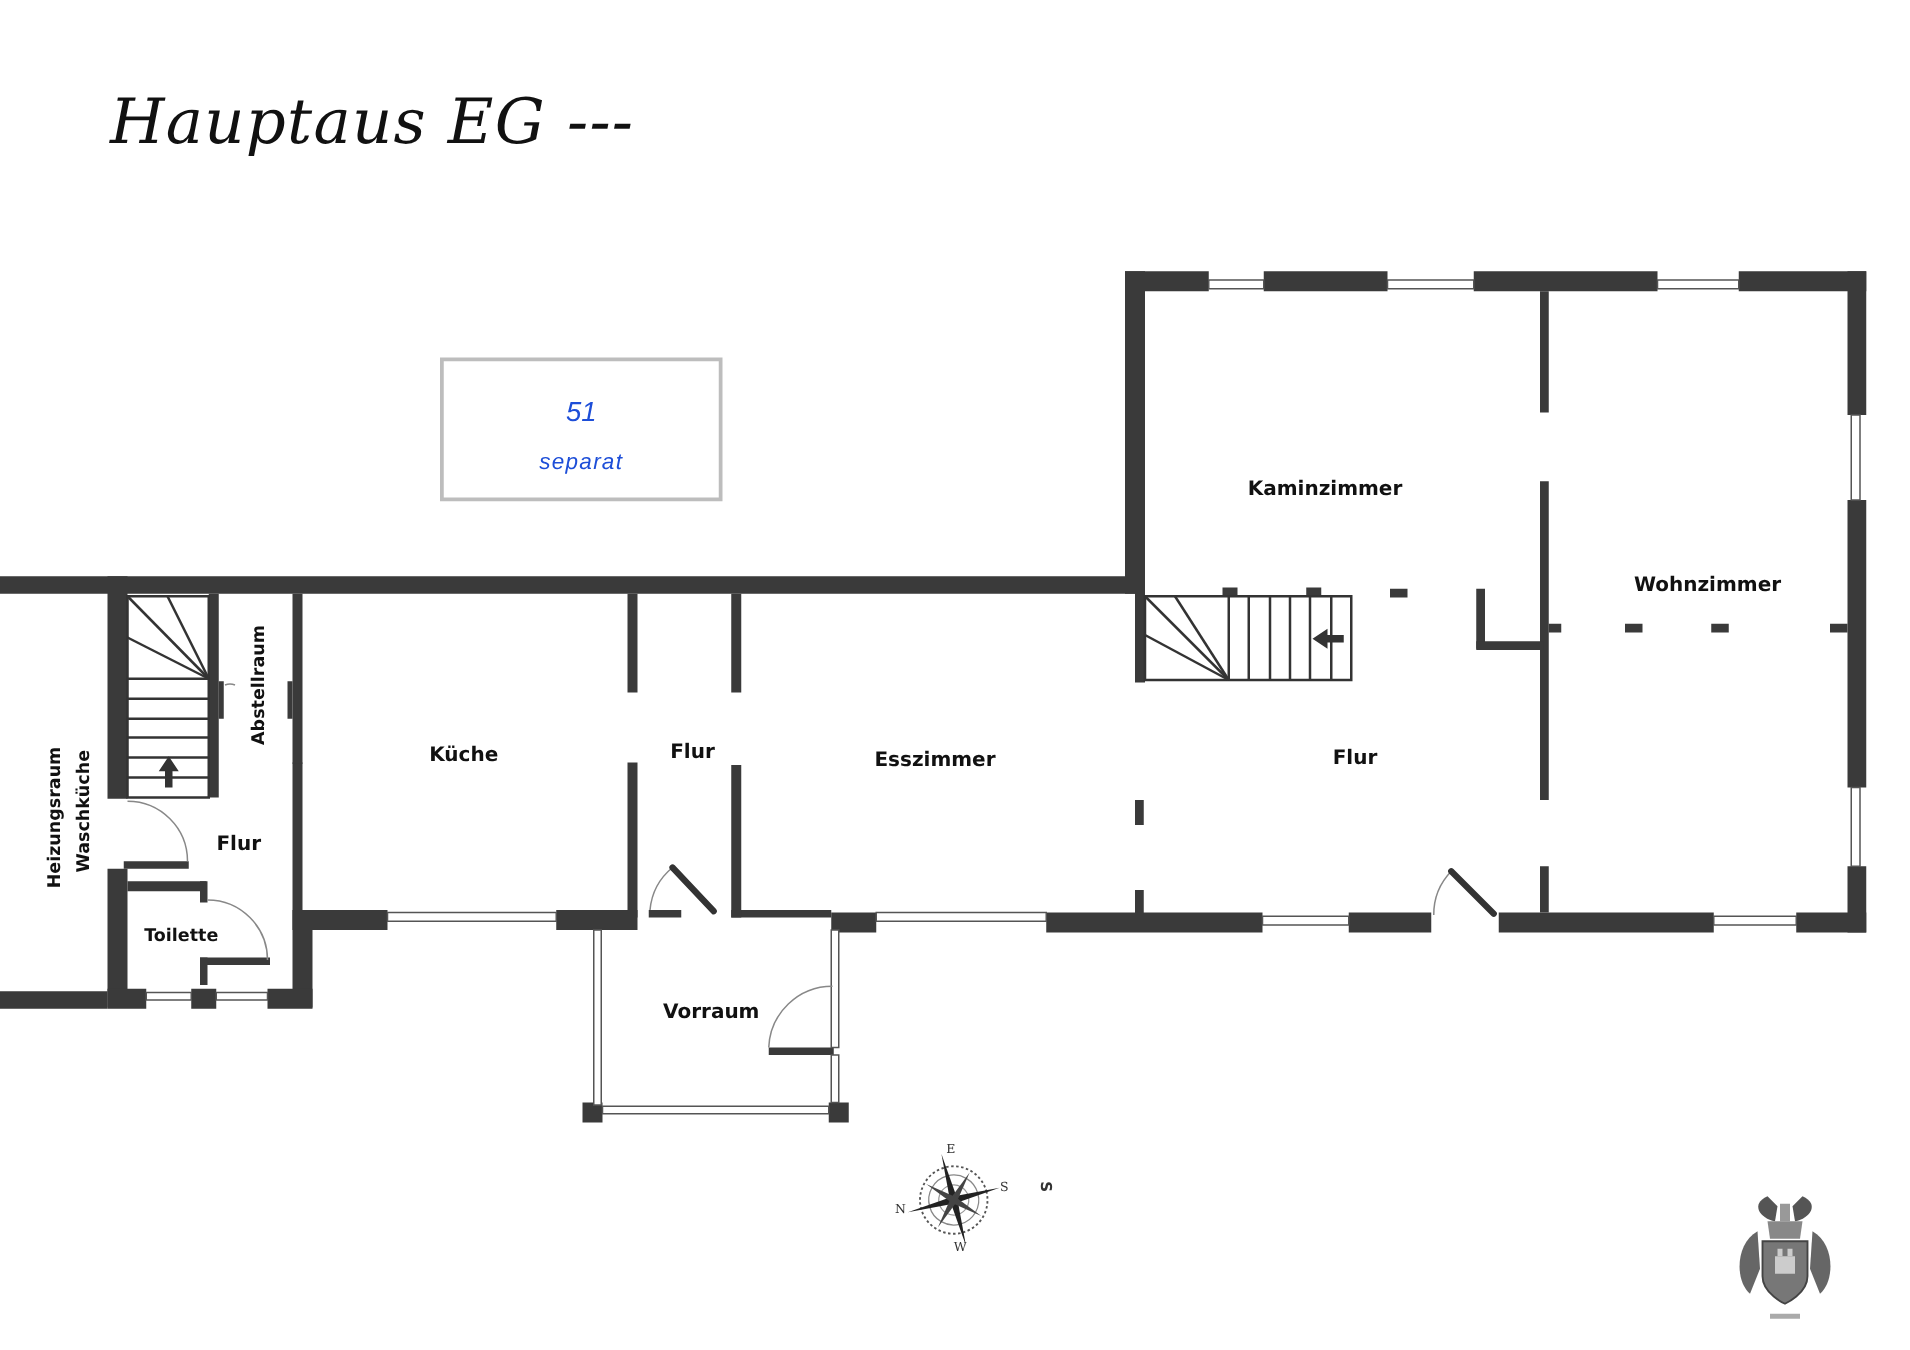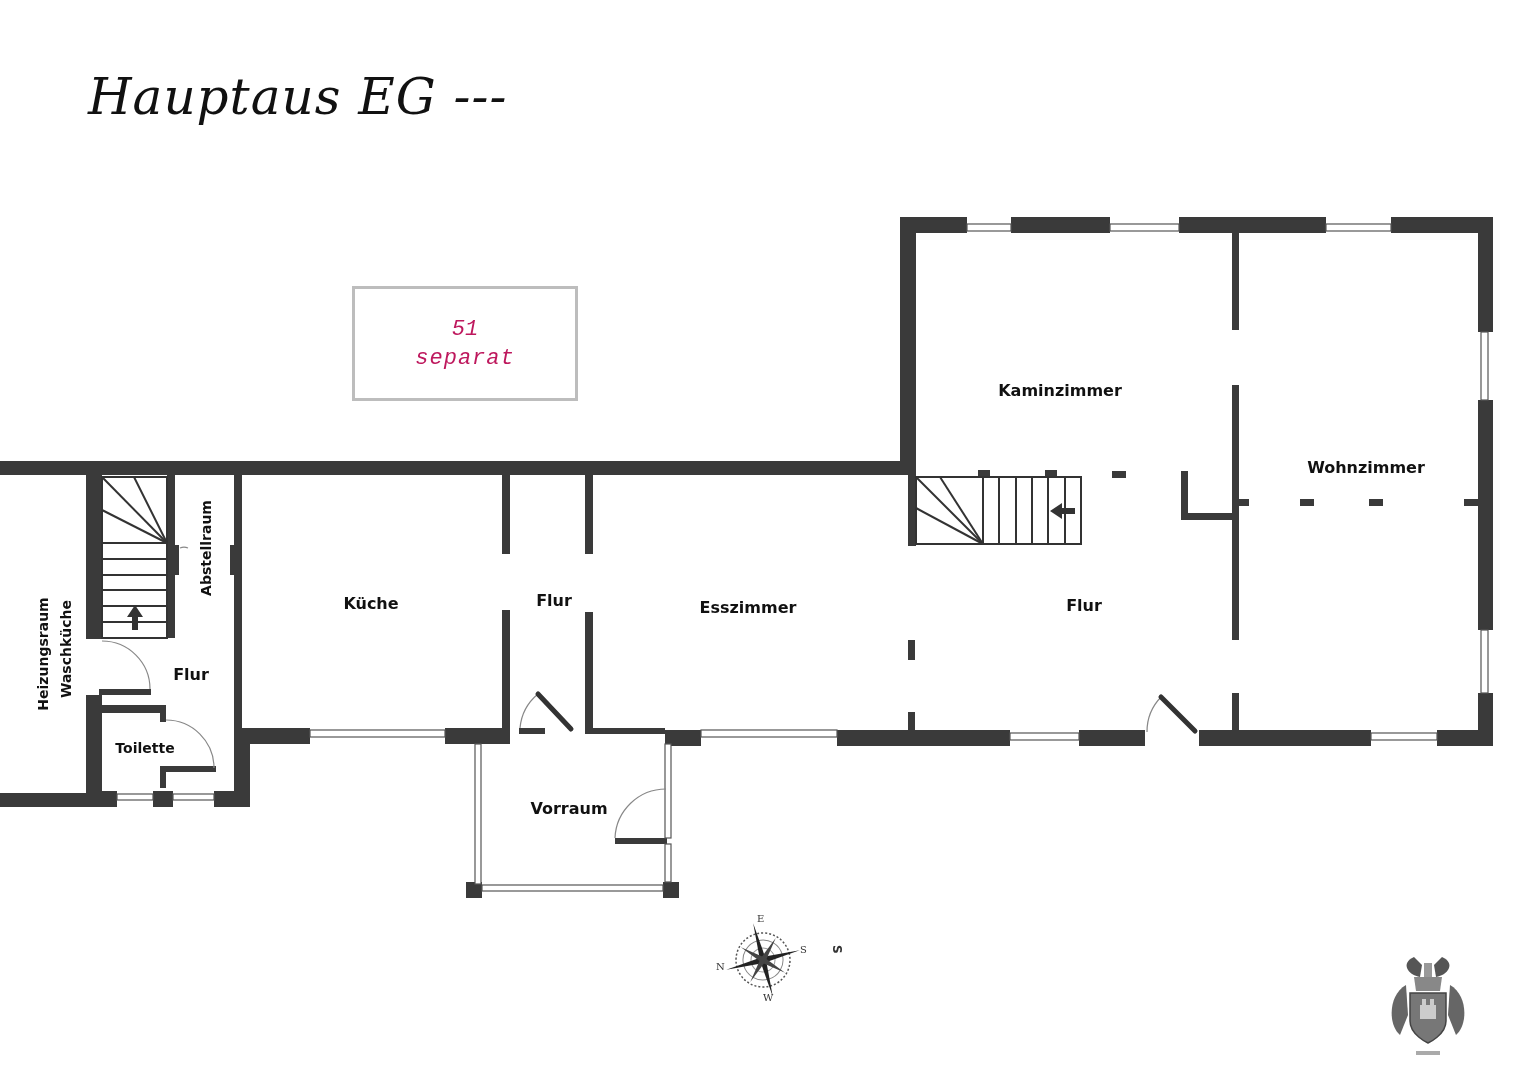--- a/index.html
+++ b/index.html
@@ -5,24 +5,24 @@
   html, body { margin: 0; padding: 0; background: #ffffff; }
   body { width: 1528px; height: 1080px; position: relative; overflow: hidden; }
   #plan-title {
     position: absolute; left: 88px; top: 40px;
     font-family: "DejaVu Serif", serif; font-style: italic;
     font-size: 50px; color: #111; letter-spacing: 1px; white-space: nowrap; margin-top: 28px;
   }
   #separat-box {
     position: absolute; left: 352px; top: 286px; width: 226px; height: 115px;
     border: 3px solid #bdbdbd; box-sizing: border-box; text-align: center;
-    font-family: Liberation Mono, monospace; font-style: italic; color: #be185d;
+    font-family: Liberation Sans, sans-serif; font-style: italic; color: #1d4ed8;
   }
   #separat-box .num { margin-top: 28px; font-size: 22px; }
-  #separat-box .lbl { margin-top: 4px; font-size: 22px; letter-spacing: 1px; }
+  #separat-box .lbl { margin-top: 16px; font-size: 18px; letter-spacing: 1px; }
   svg#plan { position: absolute; left: 0; top: 0; }
   .room-label { font-family: "DejaVu Sans", sans-serif; font-weight: bold; font-size: 16px; fill: #111; }
   .room-label.small { font-size: 14px; }
   .wall { fill: #3a3a3a; }
   .win { fill: #fff; stroke: #555; stroke-width: 1.2; }
   .stair { fill: none; stroke: #333; stroke-width: 2; }
   .swing { fill: none; stroke: #888; stroke-width: 1.2; }
   .leaf { stroke: #333; stroke-width: 5; stroke-linecap: round; }
   .compass-text { font-family: "DejaVu Serif", serif; font-size: 10px; fill: #333; }
 </style>

